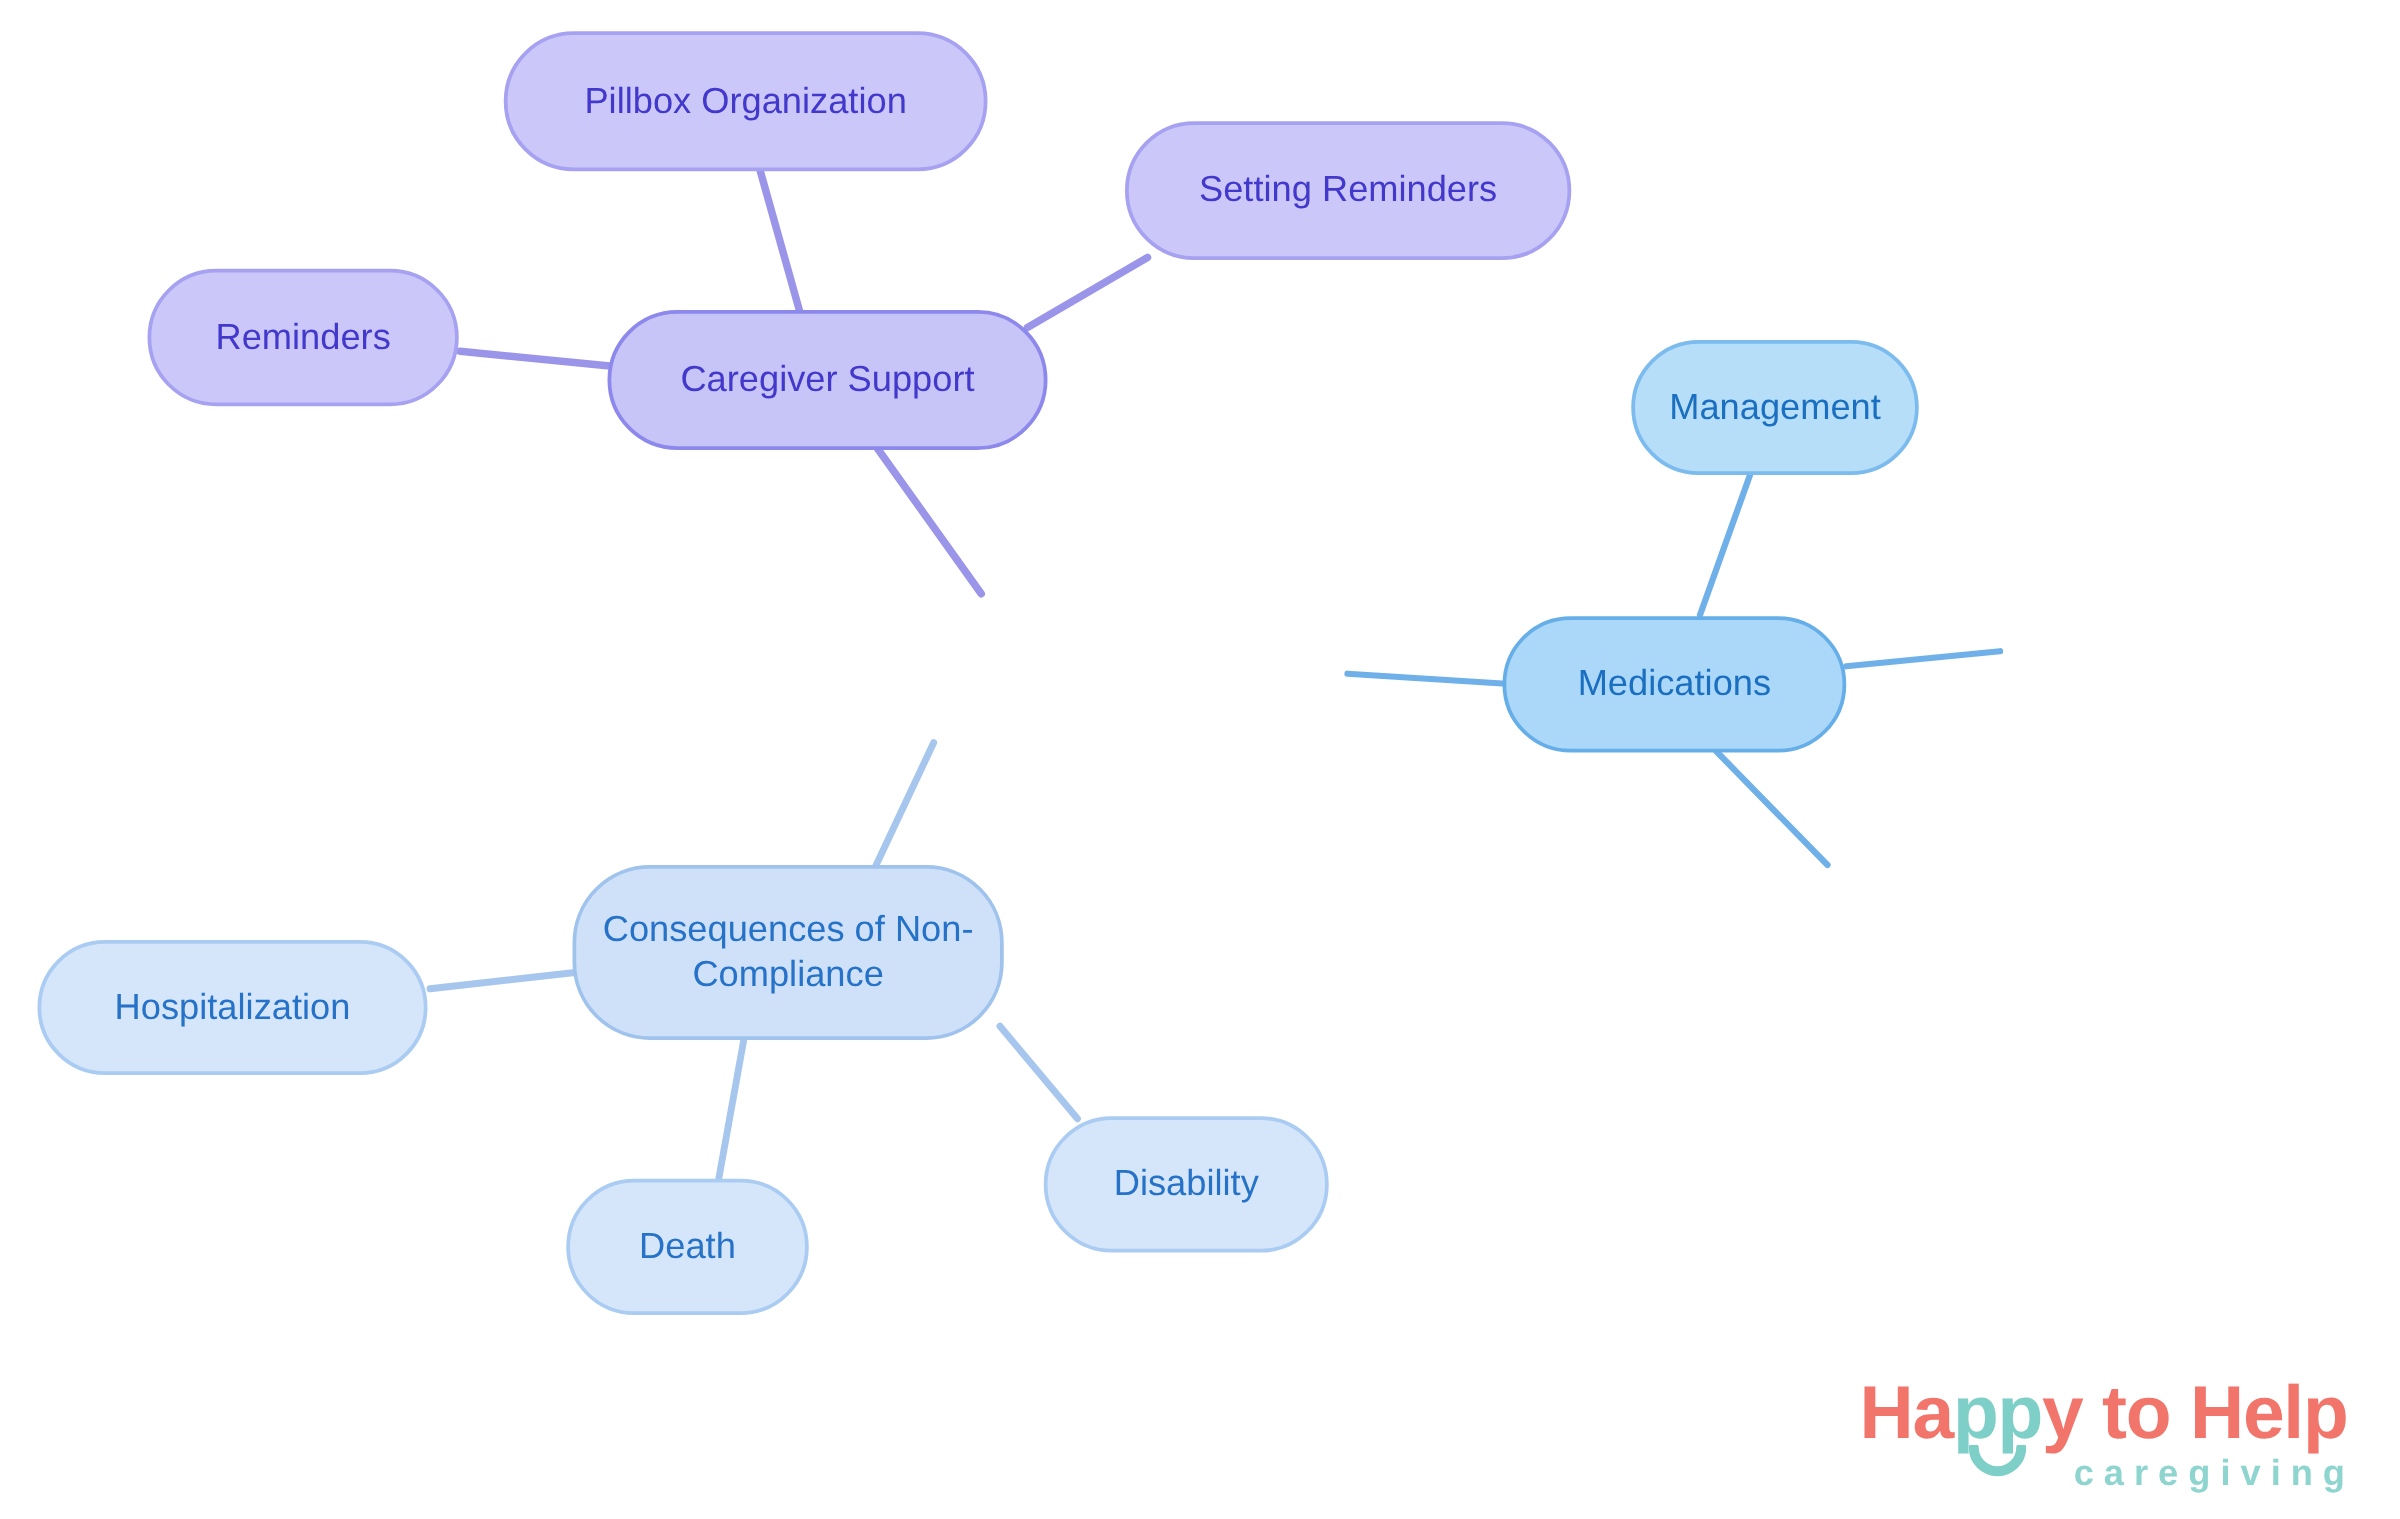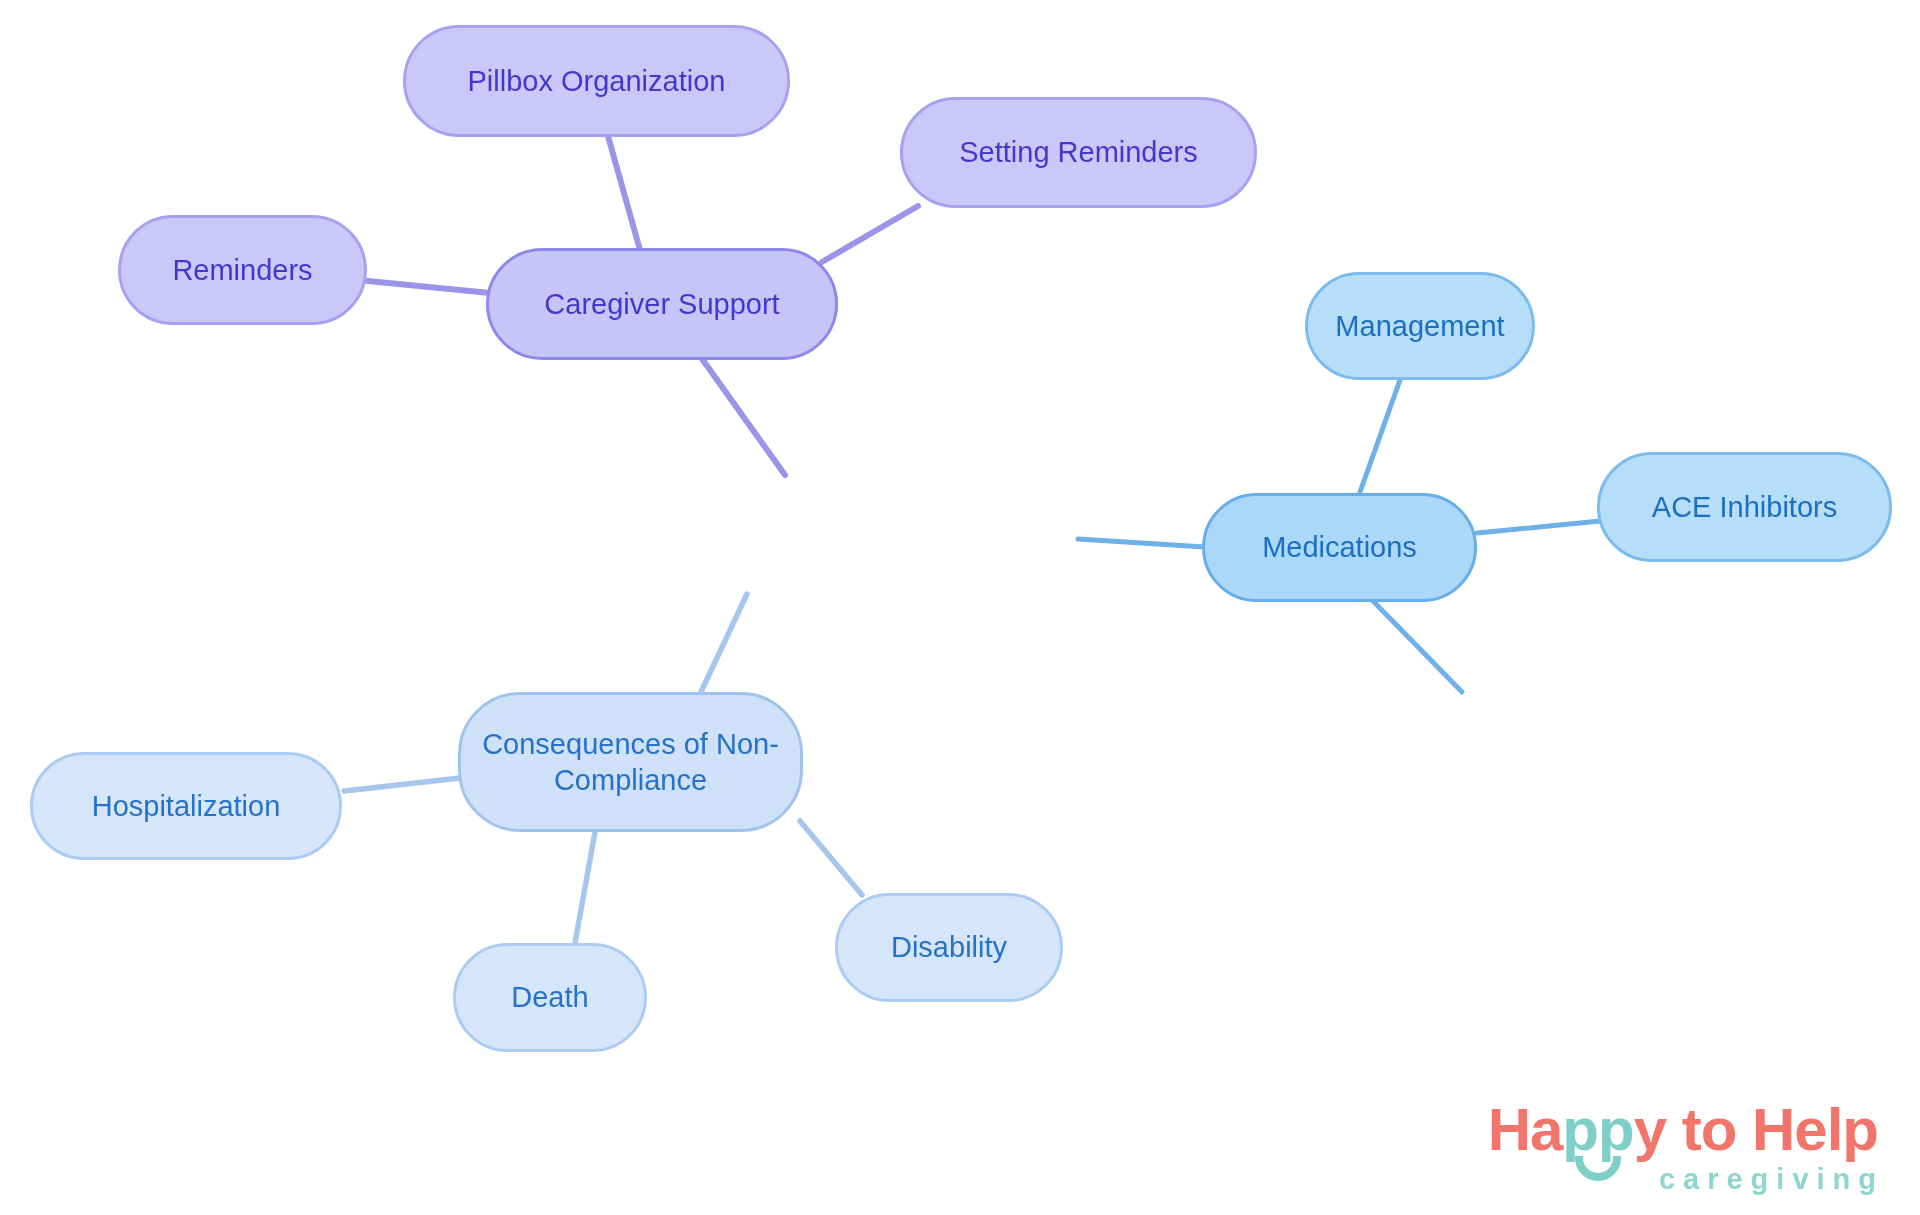--- a/index.html
+++ b/index.html
@@ -82,23 +82,20 @@
   </div>
 
   <div class="node blue-parent" style="left:1202px;top:493px;width:275px;height:109px">
     <span class="node-label">Medications</span>
   </div>
 
   <div class="node blue-child" style="left:1305px;top:272px;width:230px;height:108px">
     <span class="node-label">Management</span>
   </div>
 
-  <div class="node blue-child" style="left:1597px;top:452px;width:295px;height:110px">
-    <span class="node-label">ACE Inhibitors</span>
-  </div>
 
 
   <div class="node light-parent" style="left:458px;top:692px;width:345px;height:140px">
     <span class="node-label">Consequences of Non-Compliance</span>
   </div>
 
   <div class="node light-child" style="left:30px;top:752px;width:312px;height:108px">
     <span class="node-label">Hospitalization</span>
   </div>
 

